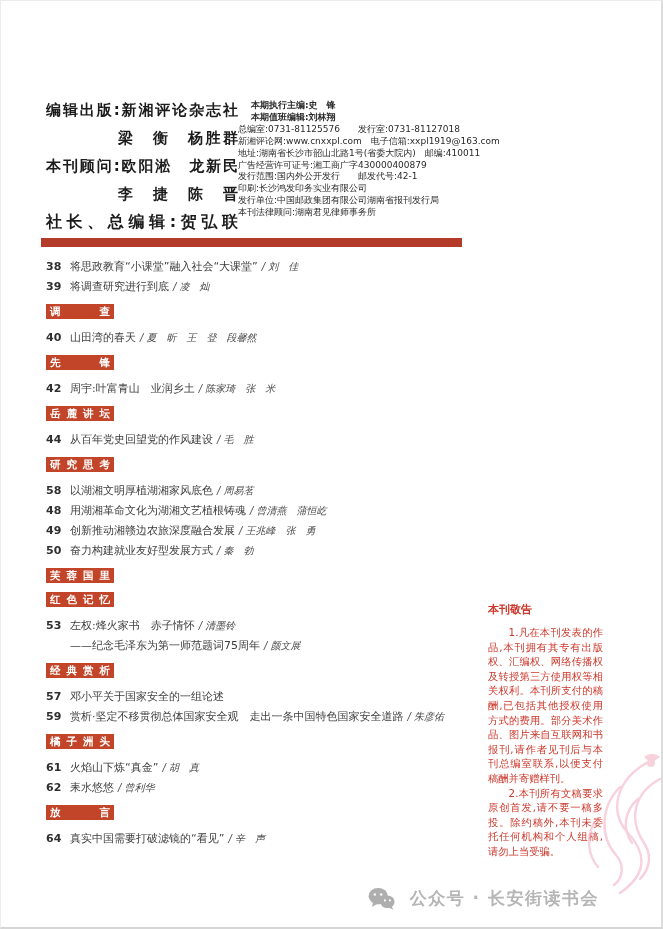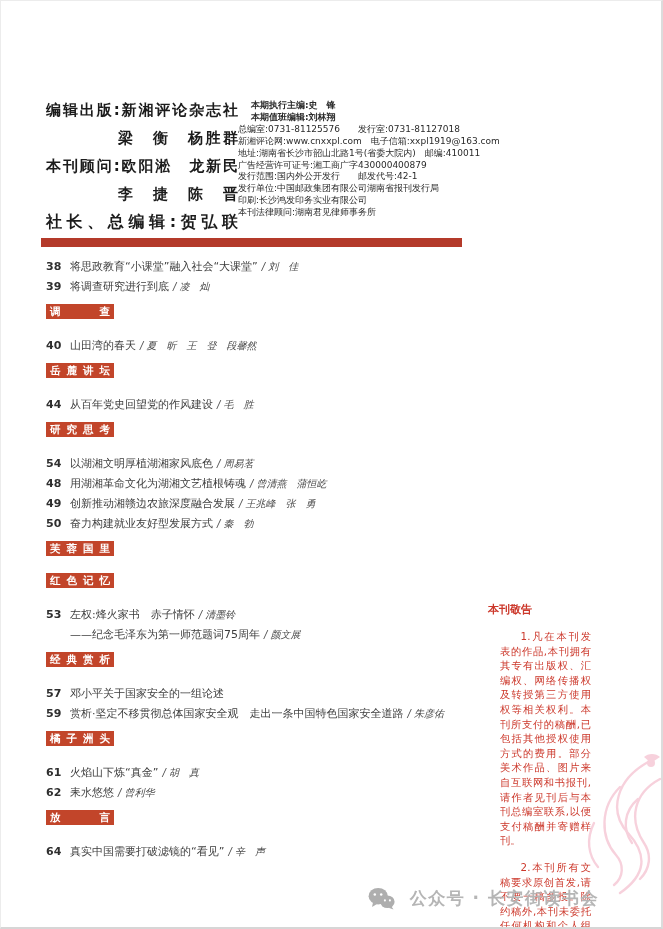--- a/index.html
+++ b/index.html
@@ -45,21 +45,21 @@
   .red-bar{
     position:absolute;left:40px;top:237px;width:421px;height:9px;
     background:#b43a2a;
   }
 
   
   .toc{
     position:absolute;left:45px;top:256px;width:440px;
   }
   .sec-header{
-    margin-top:7px;margin-bottom:17px;
+    margin-top:7px;margin-bottom:9px;
     width:60px;padding:1px 4px;height:13px;
     background:#c2452a;color:#ffffff;
     font-size:10.5px;font-weight:bold;line-height:13px;
     text-align:justify;text-align-last:justify;
   }
   .toc-row{
     height:20px;line-height:20px;
     font-size:11px;white-space:nowrap;
   }
   .pg{
@@ -77,21 +77,21 @@
 
   
   .notice{
     position:absolute;left:487px;top:601px;width:115px;
     color:#cc382b;
   }
   .notice-title{
     font-size:11px;font-weight:bold;line-height:15px;margin-bottom:8px;
   }
   .notice p{
-    margin:12px;font-size:10.3px;line-height:14.6px;
+    margin:0;font-size:10.3px;line-height:14.6px;
     text-align:justify;text-indent:2em;
   }
 
   
   .phoenix{
     position:absolute;left:553px;top:752px;width:112px;height:148px;
     opacity:.65;
   }
   .footer-mark{
     position:absolute;top:884px;right:62px;height:26px;
@@ -115,22 +115,22 @@
   </div>
 
   <div class="masthead-right">
     <div class="mr-line b">本期执行主编:史　锋</div>
     <div class="mr-line b">本期值班编辑:刘林翔</div>
     <div class="mr-line">总编室:0731-81125576　　发行室:0731-81127018</div>
     <div class="mr-line">新湘评论网:www.cnxxpl.com　电子信箱:xxpl1919@163.com</div>
     <div class="mr-line">地址:湖南省长沙市韶山北路1号(省委大院内)　邮编:410011</div>
     <div class="mr-line">广告经营许可证号:湘工商广字430000400879</div>
     <div class="mr-line">发行范围:国内外公开发行　　邮发代号:42-1</div>
+    <div class="mr-line">印刷:长沙鸿发印务实业有限公司</div>
     <div class="mr-line">发行单位:中国邮政集团有限公司湖南省报刊发行局</div>
-    <div class="mr-line">印刷:长沙鸿发印务实业有限公司</div>
     <div class="mr-line">本刊法律顾问:湖南君见律师事务所</div>
   </div>
 
   <div class="red-bar"></div>
 
   <div class="toc">
 
     <div>
       <div class="toc-row">
         <span class="pg">38</span><span class="ttl">将思政教育“小课堂”融入社会“大课堂”</span><span class="auth">/ 刘　佳</span>
@@ -140,32 +140,38 @@
       </div>
     </div>
 
     <div>
       <div class="sec-header">调查</div>
       <div class="toc-row">
         <span class="pg">40</span><span class="ttl">山田湾的春天</span><span class="auth">/ 夏　昕　王　登　段馨然</span>
       </div>
     </div>
 
+    <div>
+      <div class="sec-header">先锋</div>
+      <div class="toc-row">
+        <span class="pg">42</span><span class="ttl">周宇:叶富青山　业润乡土</span><span class="auth">/ 陈家琦　张　米</span>
+      </div>
+    </div>
 
     <div>
       <div class="sec-header">岳麓讲坛</div>
       <div class="toc-row">
         <span class="pg">44</span><span class="ttl">从百年党史回望党的作风建设</span><span class="auth">/ 毛　胜</span>
       </div>
     </div>
 
     <div>
       <div class="sec-header">研究思考</div>
       <div class="toc-row">
-        <span class="pg">54</span><span class="ttl">以湖湘文明厚植湖湘家风底色</span><span class="auth">/ 周易茗</span>
+        <span class="pg">58</span><span class="ttl">以湖湘文明厚植湖湘家风底色</span><span class="auth">/ 周易茗</span>
       </div>
       <div class="toc-row">
         <span class="pg">48</span><span class="ttl">用湖湘革命文化为湖湘文艺植根铸魂</span><span class="auth">/ 曾清燕　蒲恒屹</span>
       </div>
       <div class="toc-row">
         <span class="pg">49</span><span class="ttl">创新推动湘赣边农旅深度融合发展</span><span class="auth">/ 王兆峰　张　勇</span>
       </div>
       <div class="toc-row">
         <span class="pg">50</span><span class="ttl">奋力构建就业友好型发展方式</span><span class="auth">/ 秦　勃</span>
       </div>

